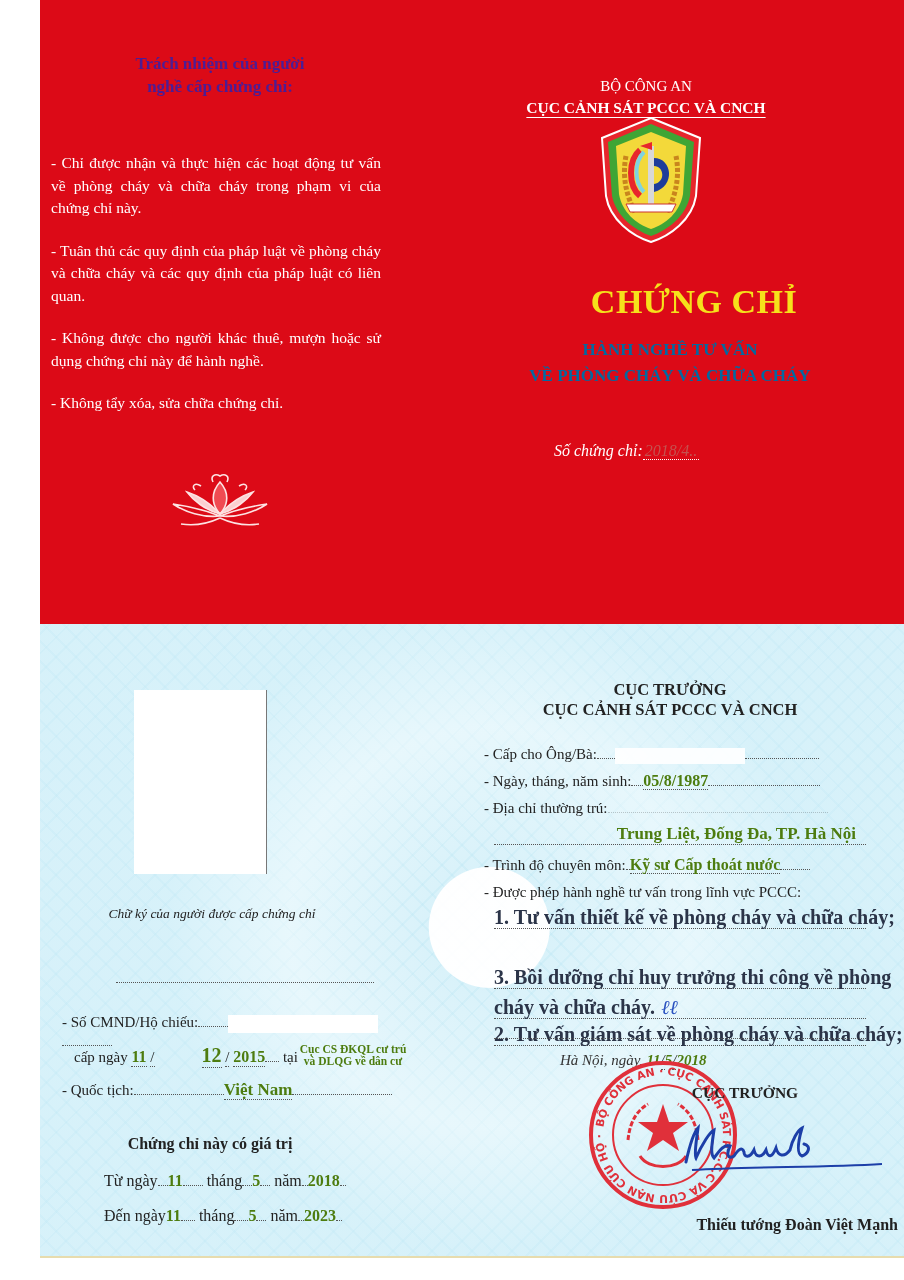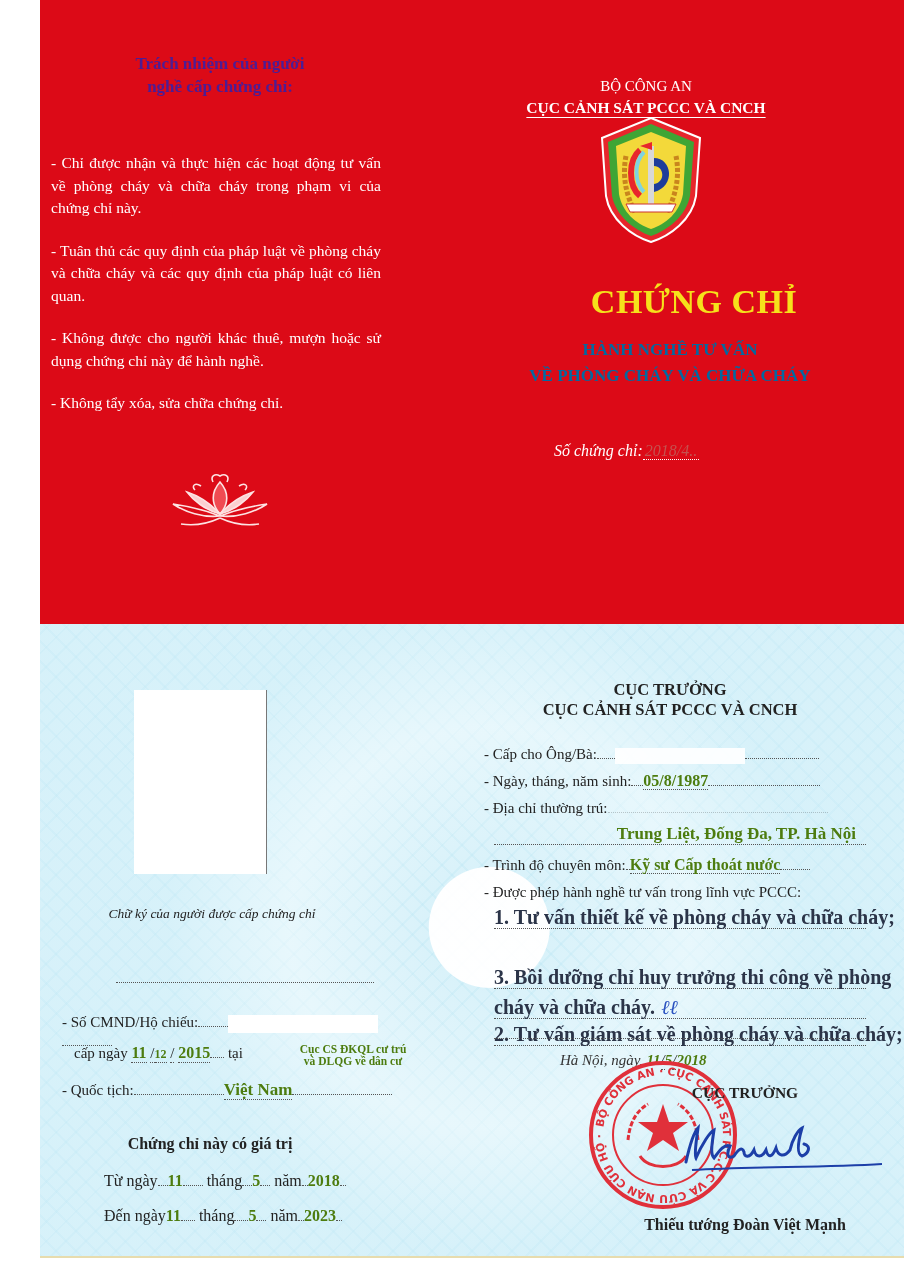--- a/index.html
+++ b/index.html
@@ -33,21 +33,21 @@
   .sig-line{left:116px;top:982px;width:258px;}
   .field{font-size:15px;color:#222;}
   .val-b{font-weight:bold;color:#4d7c0f;}
   .blank{display:inline-block;border-bottom:1px dotted #555;vertical-align:baseline;}
   .validity-title{left:100px;top:1135px;width:220px;font-weight:bold;font-size:16px;color:#222;text-align:center;}
   
   .chief{left:470px;top:680px;width:400px;font-weight:bold;font-size:16.5px;color:#222;line-height:20px;}
   .rf{left:484px;width:382px;font-size:15px;color:#222;white-space:nowrap;}
   .rf-bold{left:494px;width:372px;font-weight:bold;font-size:20px;color:#2b3448;white-space:nowrap;border-bottom:1px dotted #555;line-height:22px;}
   .stamp{left:588px;top:1060px;width:150px;height:150px;}
-  .signer{left:620px;top:1216px;width:250px;font-weight:bold;font-size:16px;color:#222;text-align:center;}
+  .signer{left:648px;top:1216px;width:250px;font-weight:bold;font-size:16px;color:#222;text-align:right;}
   .chief2{left:640px;top:1084px;width:210px;font-weight:bold;font-size:15.5px;color:#222;text-align:center;}
 </style>
 </head>
 <body>
 
 <div class="red-panel"></div>
 
 <div class="abs resp-title center" style="color:#4c1d95;">
   <div>Trách nhiệm của người</div>
   <div>nghề cấp chứng chỉ:</div>
@@ -114,21 +114,21 @@
 <div class="abs sig-caption">Chữ ký của người được cấp chứng chỉ</div>
 <div class="abs sig-line dotline"></div>
 
 <div class="abs field" style="left:62px;top:1014px;width:360px;">
   <span>- Số CMND/Hộ chiếu:</span><span class="blank" style="width:30px;"></span><span style="display:inline-block;width:150px;background:#fff;height:18px;vertical-align:middle;"></span><span class="blank" style="width:50px;"></span>
 </div>
 
 <div class="abs field" style="left:74px;top:1044px;width:360px;">
   <span>cấp ngày</span>
   <span class="val-b blank" style="font-size:16px;">11</span>
-  <span class="blank">/</span><span class="val-b blank" style="font-size:12px;">12</span>
+  <span class="blank">/</span><span class="val-b blank" style="font-size:20px;margin-left:47px;">12</span>
   <span class="blank">/</span> <span class="val-b blank" style="font-size:16px;">2015</span><span class="blank" style="width:14px;"></span>
   <span>tại</span>
 </div>
 <div class="abs val-b" style="left:288px;top:1043px;width:130px;font-size:11.5px;line-height:12px;text-align:center;">
   <div>Cục CS ĐKQL cư trú</div>
   <div>và DLQG về dân cư</div>
 </div>
 
 <div class="abs field" style="left:62px;top:1080px;width:360px;">
   <span>- Quốc tịch:</span><span class="blank" style="width:90px;"></span><span class="val-b" style="font-size:17px;border-bottom:1px dotted #555;margin-top:40px;">Việt Nam</span><span class="blank" style="width:100px;"></span>

